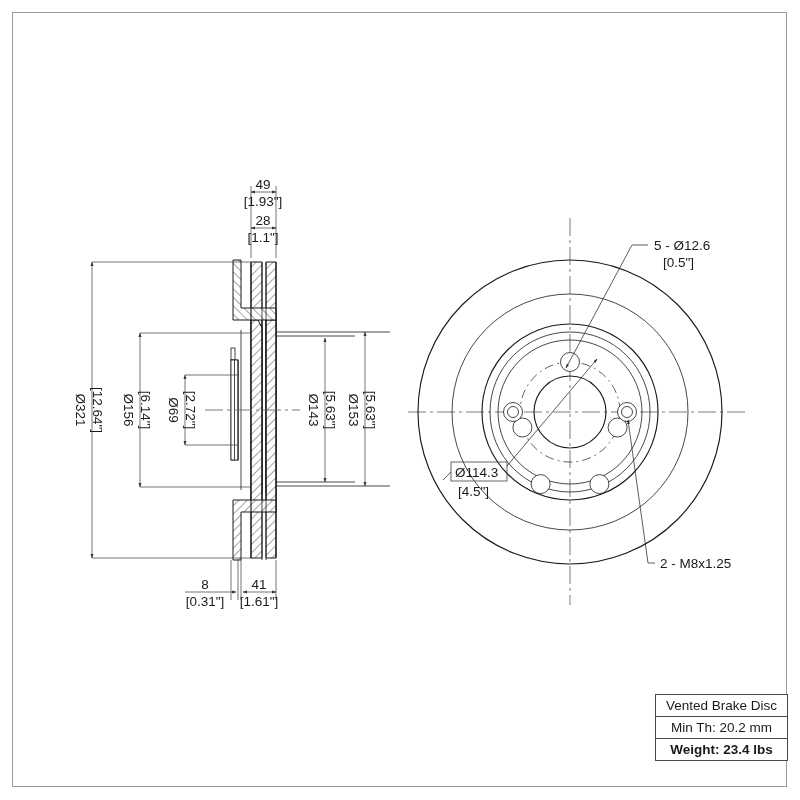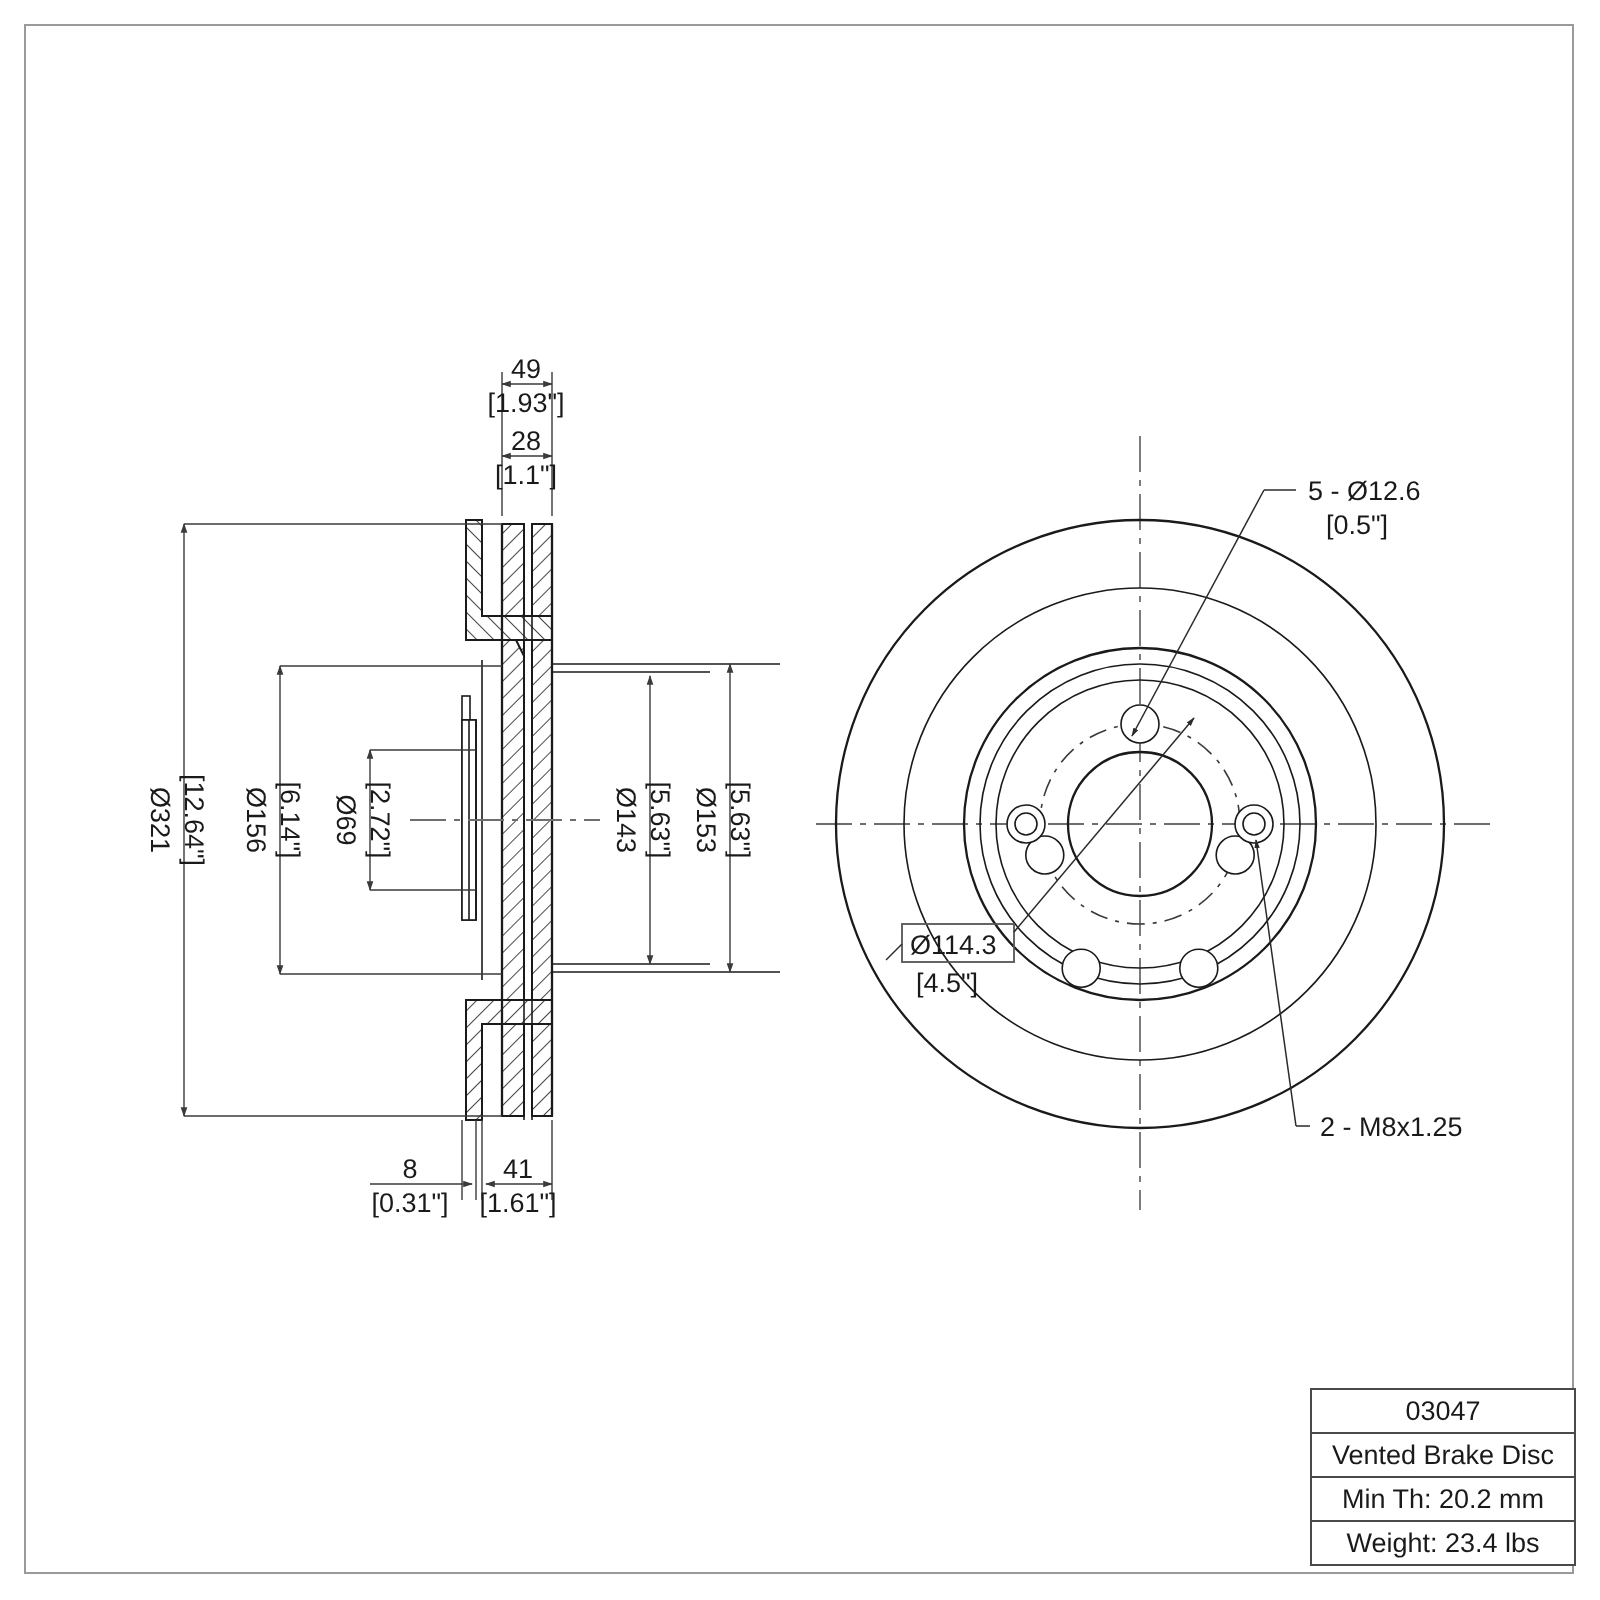--- a/index.html
+++ b/index.html
@@ -22,21 +22,21 @@
   text{font-family:"Liberation Sans","DejaVu Sans",sans-serif;fill:#1a1a1a;}
   .dtxt{font-size:13.5px;}
   .ctxt{font-size:13.5px;}
   .vert{writing-mode:vertical-rl;}
   
   #tblock{position:absolute;left:655px;top:694px;width:133px;
           border:1px solid #4a4a4a;box-sizing:border-box;background:#fff;}
   #tblock .trow{height:21px;line-height:21px;text-align:center;
                 font-size:13.5px;color:#1a1a1a;border-bottom:1px solid #4a4a4a;
                 white-space:nowrap;overflow:hidden;}
-  #tblock .trow:last-child{border-bottom:none;}
+  #tblock .trow:last-child{border-bottom:none;font-weight:bold;}
   .boxdim{fill:none;stroke:#555;stroke-width:0.9;}
 </style>
 </head>
 <body>
 
 <div id="sheet">
 
   <div id="frame"></div>
 
   <svg viewBox="0 0 800 800">
@@ -195,19 +195,18 @@
       <text class="ctxt" x="455" y="477">Ø114.3</text>
       <text class="ctxt" x="458" y="496">[4.5"]</text>
 
       <path class="lead" d="M655,563 L648,563"></path>
       <path class="lead" d="M648,563 L628,420" marker-end="url(#arwS)"></path>
       <text class="ctxt" x="660" y="568">2 - M8x1.25</text>
     </g>
   </svg>
 
   <div id="tblock">
-    <div class="trow">03047</div>
     <div class="trow">Vented Brake Disc</div>
     <div class="trow">Min Th: 20.2 mm</div>
     <div class="trow">Weight: 23.4 lbs</div>
   </div>
 
 </div>
 
 </body></html>

